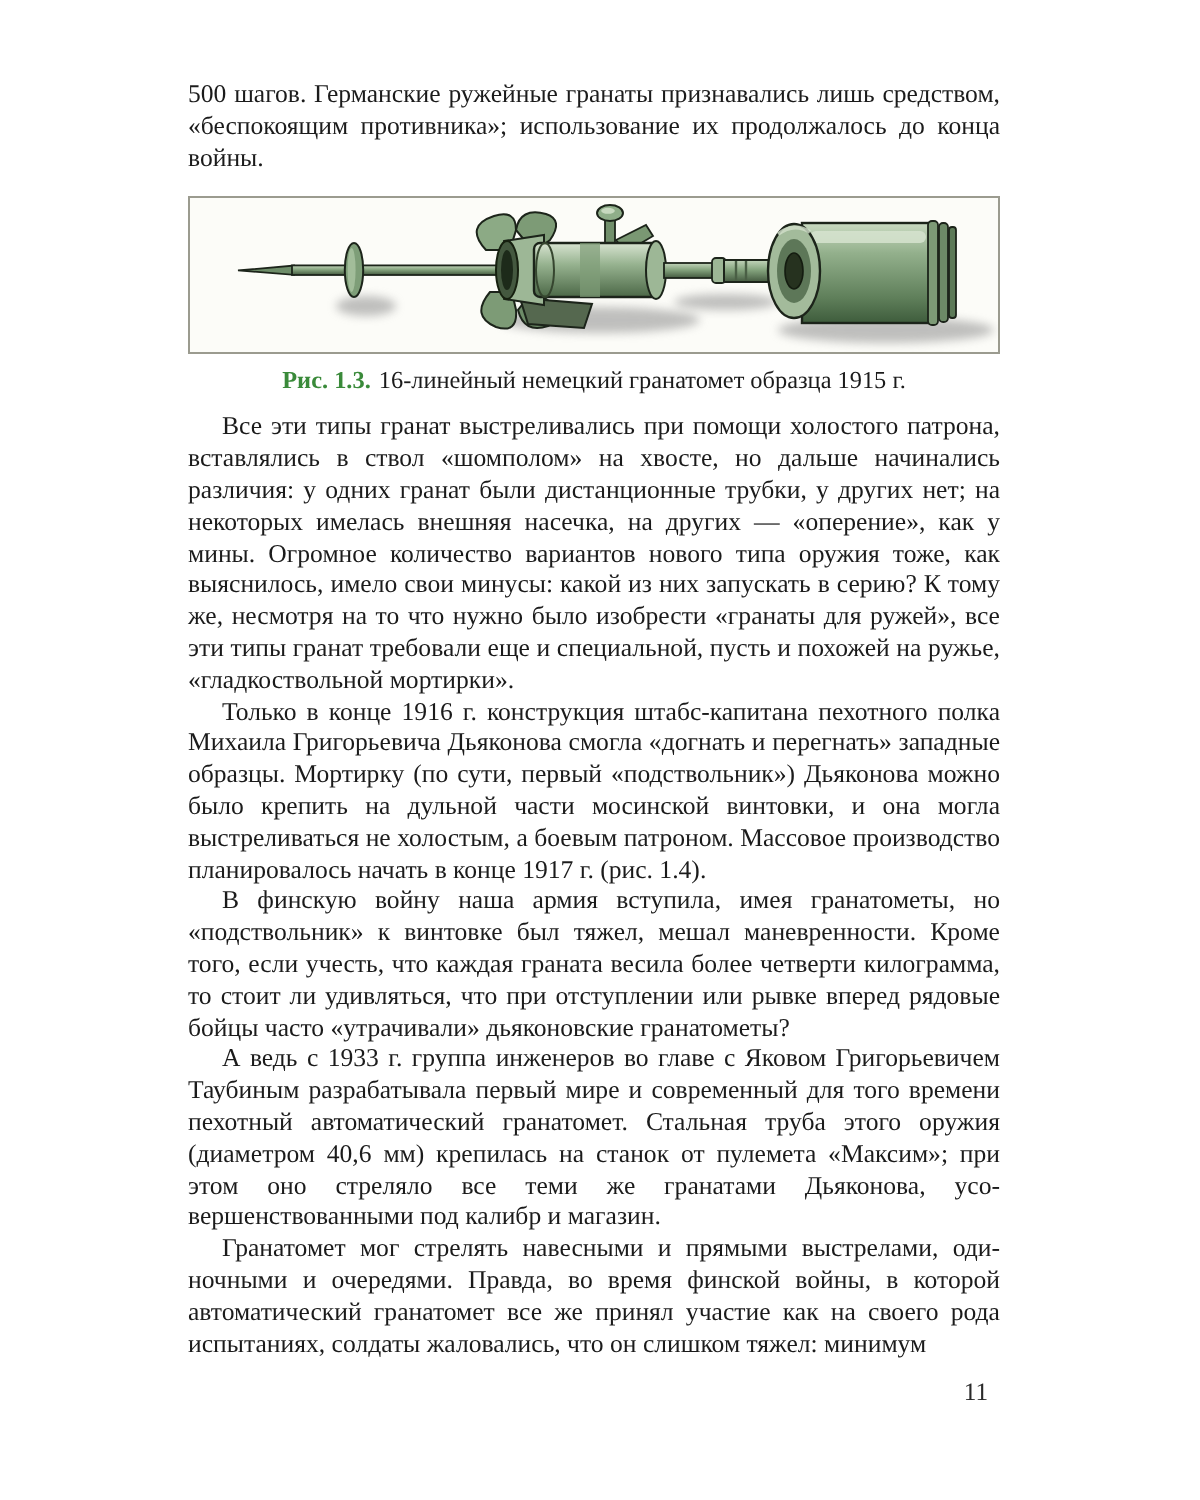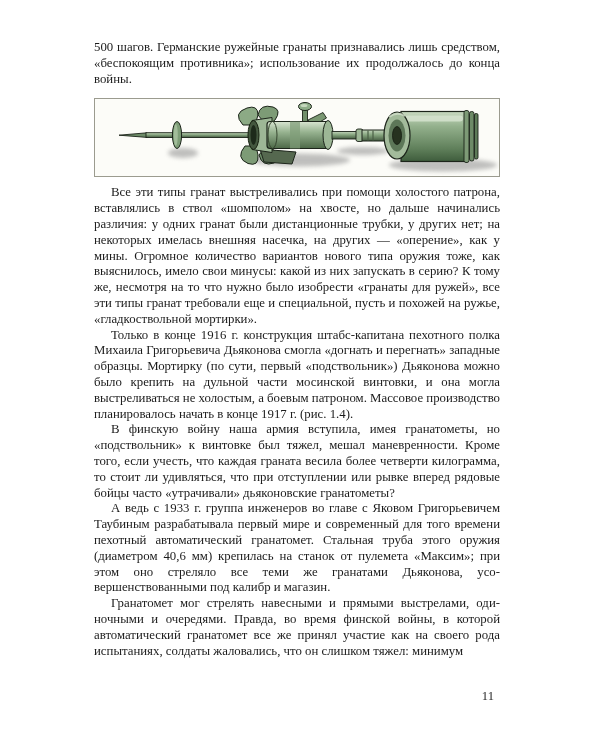--- a/index.html
+++ b/index.html
@@ -131,20 +131,23 @@
           <rect x="374.5" y="12.5" width="4.5" height="49.5" rx="2" fill="#6d8a67" stroke="#1c241a" stroke-width="0.9"></rect>
           <rect x="379.5" y="14.5" width="3.5" height="45.5" rx="1.5" fill="#5d7a58" stroke="#1c241a" stroke-width="0.9"></rect>
           <rect x="310" y="16.5" width="58" height="6" rx="3" fill="#d6e3cf" opacity="0.85"></rect>
 
           <ellipse cx="302" cy="36.5" rx="13" ry="23.5" fill="#a3bb9b" stroke="#1c241a" stroke-width="1.2"></ellipse>
           <ellipse cx="302" cy="36.5" rx="8.5" ry="16" fill="#5d7758"></ellipse>
           <ellipse cx="302" cy="36.5" rx="4.5" ry="9" fill="#26321f" stroke="#141c10" stroke-width="0.8"></ellipse>
           <path d="M294,18 Q302,12 310,17" fill="none" stroke="#d2e0ca" stroke-width="2" opacity="0.8"></path>
         </svg>
       </div>
+      <figcaption class="fig-cap">
+        <span class="cap-label">Рис. 1.3.</span><span class="cap-text">16-линейный немецкий гранатомет образца 1915 г.</span>
+      </figcaption>
     </figure>
 
     <p class="para">Все эти типы гранат выстреливались при помощи холостого патро­на, вставлялись в ствол «шомполом» на хвосте, но дальше начинались различия: у одних гранат были дистанционные трубки, у других нет; на некоторых имелась внешняя насечка, на других — «оперение», как у мины. Огромное количество вариантов нового типа оружия тоже, как выяснилось, имело свои минусы: какой из них запускать в серию? К тому же, несмотря на то что нужно было изобрести «гранаты для ру­жей», все эти типы гранат требовали еще и специальной, пусть и по­хожей на ружье, «гладкоствольной мортирки».</p>
     <p class="para">Только в конце 1916 г. конструкция штабс-капитана пехотного полка Михаила Григорьевича Дьяконова смогла «догнать и перегнать» западные образцы. Мортирку (по сути, первый «подствольник») Дья­конова можно было крепить на дульной части мосинской винтовки, и она могла выстреливаться не холостым, а боевым патроном. Массо­вое производство планировалось начать в конце 1917 г. (рис. 1.4).</p>
     <p class="para">В финскую войну наша армия вступила, имея гранатометы, но «подствольник» к винтовке был тяжел, мешал маневренности. Кроме того, если учесть, что каждая граната весила более четверти килограм­ма, то стоит ли удивляться, что при отступлении или рывке вперед ря­довые бойцы часто «утрачивали» дьяконовские гранатометы?</p>
     <p class="para">А ведь с 1933 г. группа инженеров во главе с Яковом Григорьеви­чем Таубиным разрабатывала первый мире и современный для того времени пехотный автоматический гранатомет. Стальная труба этого оружия (диаметром 40,6 мм) крепилась на станок от пулемета «Мак­сим»; при этом оно стреляло все теми же гранатами Дьяконова, усо­вершенствованными под калибр и магазин.</p>
     <p class="para">Гранатомет мог стрелять навесными и прямыми выстрелами, оди­ночными и очередями. Правда, во время финской войны, в которой автоматический гранатомет все же принял участие как на своего рода испытаниях, солдаты жаловались, что он слишком тяжел: минимум</p>
   </main>
 
   <div class="page-num">11</div>

